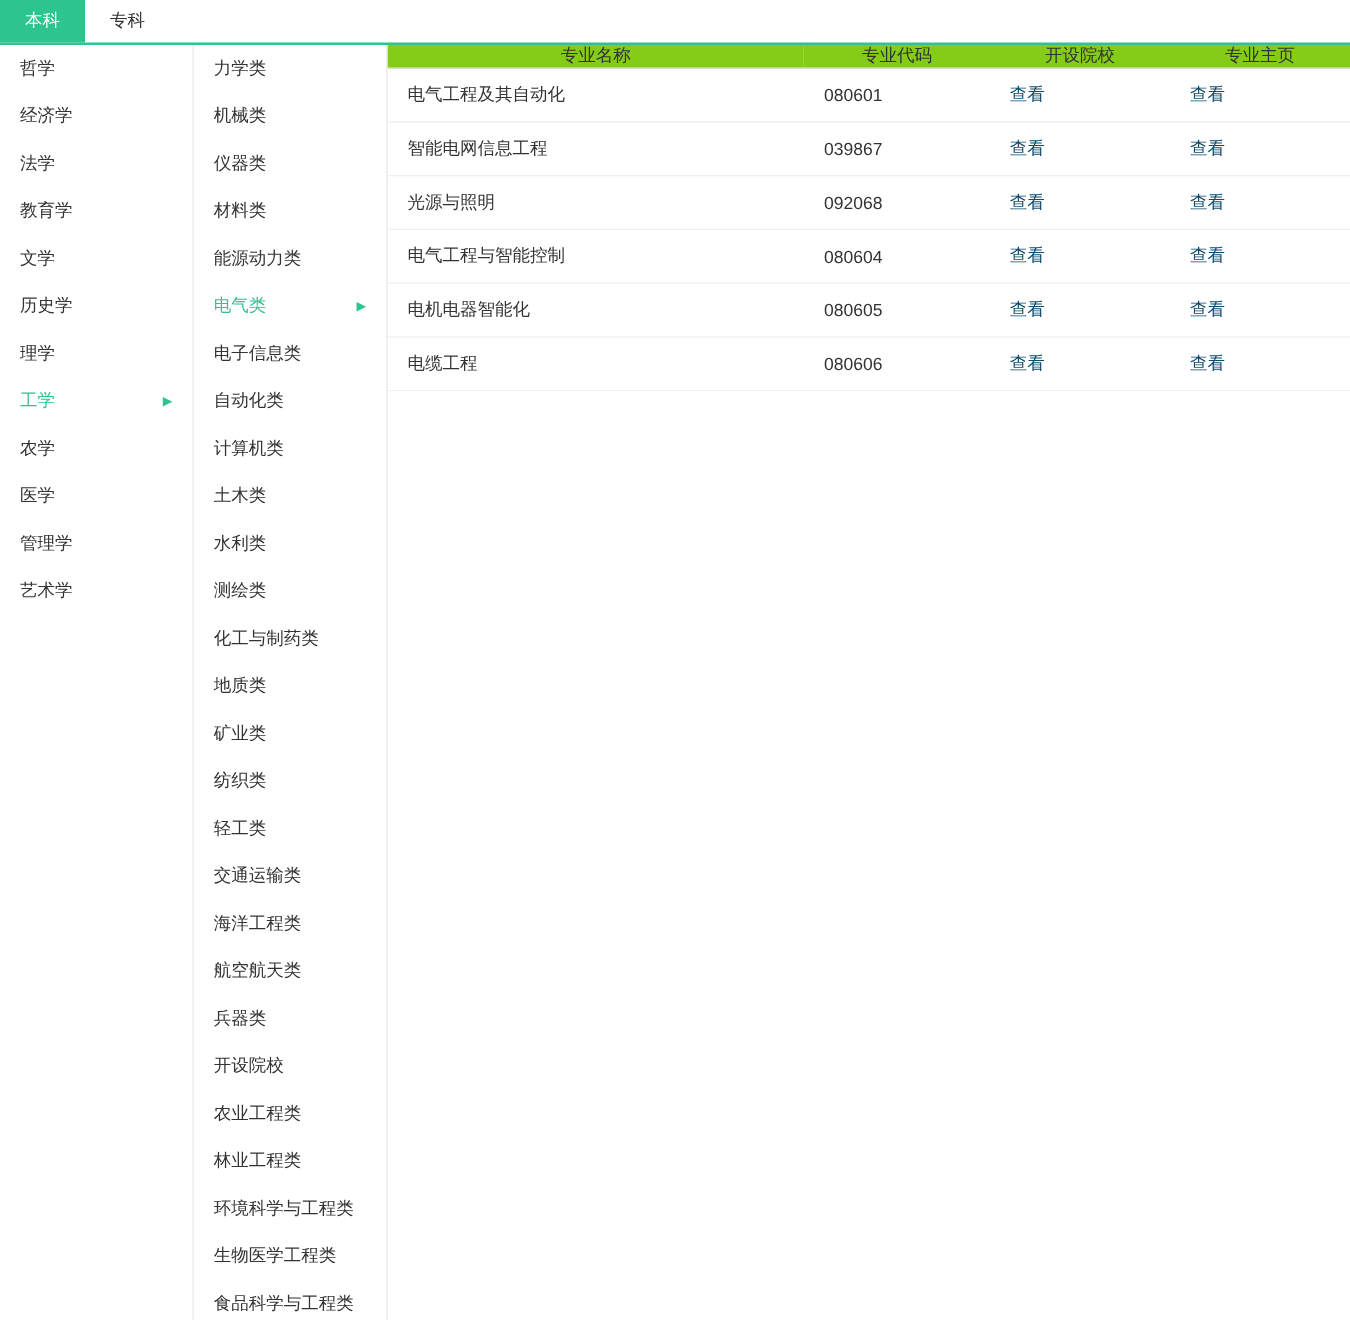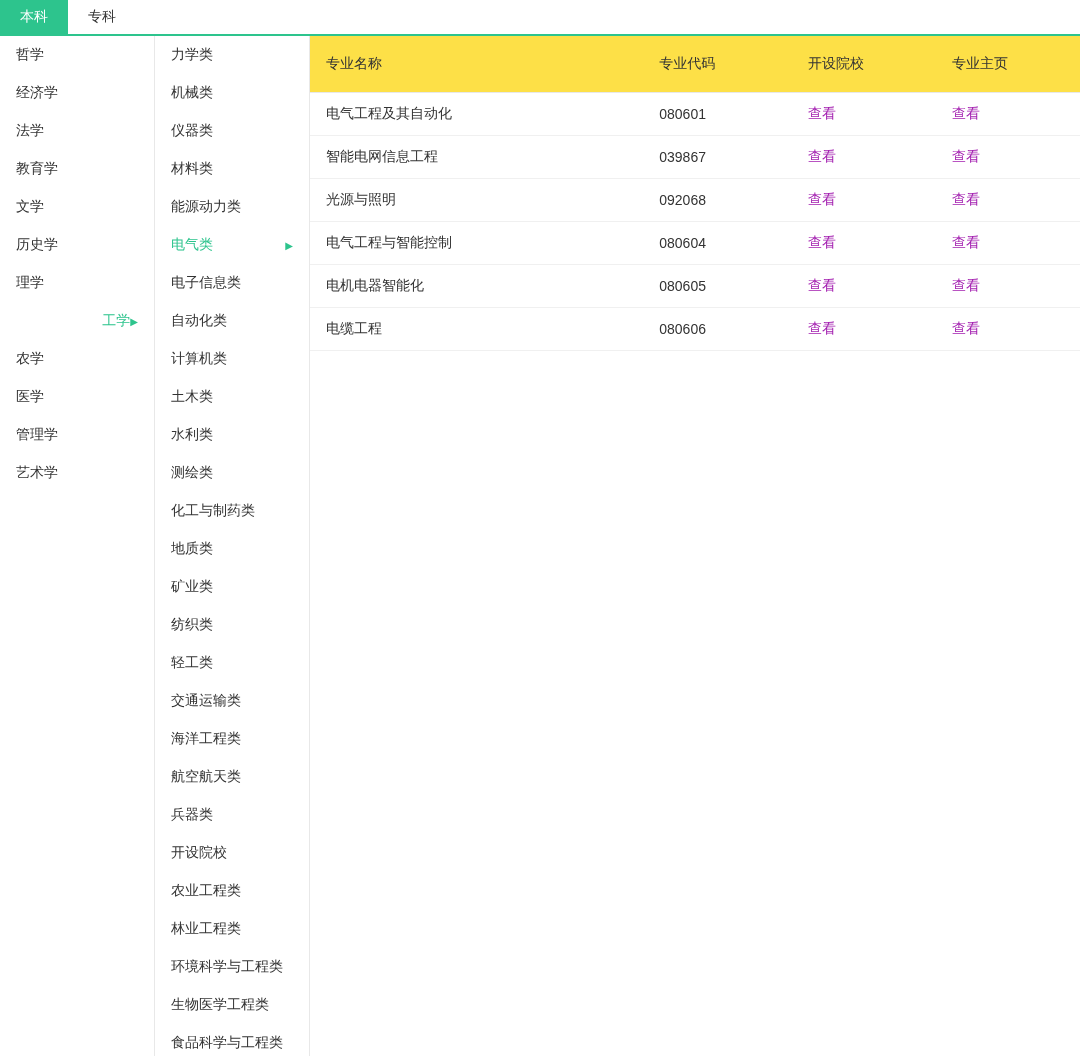--- a/index.html
+++ b/index.html
@@ -32,21 +32,21 @@
       border-right: 1px solid #e8e8e8;
       flex-shrink: 0;
     }
     .discipline-item {
       padding: 10px 16px;
       cursor: pointer;
       display: flex;
       align-items: center;
       justify-content: space-between;
     }
-    .discipline-item.active { color: #2dc48d; justify-content: flex-end; }
+    .discipline-item.active { color: #2dc48d; }
 
     
     .category-col {
       width: 155px;
       border-right: 1px solid #e8e8e8;
       flex-shrink: 0;
     }
     .category-item {
       padding: 10px 16px;
       cursor: pointer;
@@ -66,34 +66,34 @@
     
     .content-col {
       flex: 1;
       overflow-x: auto;
     }
     .major-table {
       width: 100%;
       border-collapse: collapse;
     }
     .major-table th {
-      padding: 19px 16px;
-      text-align: left;
+      padding: 0 16px;
+      text-align: center;
       font-weight: normal;
       color: #333;
       border-bottom: 1px solid #e8e8e8;
-      background: #fde047;
+      background: #84cc16;
     }
     .major-table td {
       padding: 12px 16px;
       border-bottom: 1px solid #f0f0f0;
       color: #333;
     }
     .link-text {
-      color: #a21caf;
+      color: #0c4a6e;
       cursor: pointer;
     }
 
     .col-name { width: 380px; }
     .col-code { width: 160px; }
     .col-school { width: 160px; margin-top: 20px; }
     .col-home { width: 160px; }
   </style>
 </head>
 <body>

